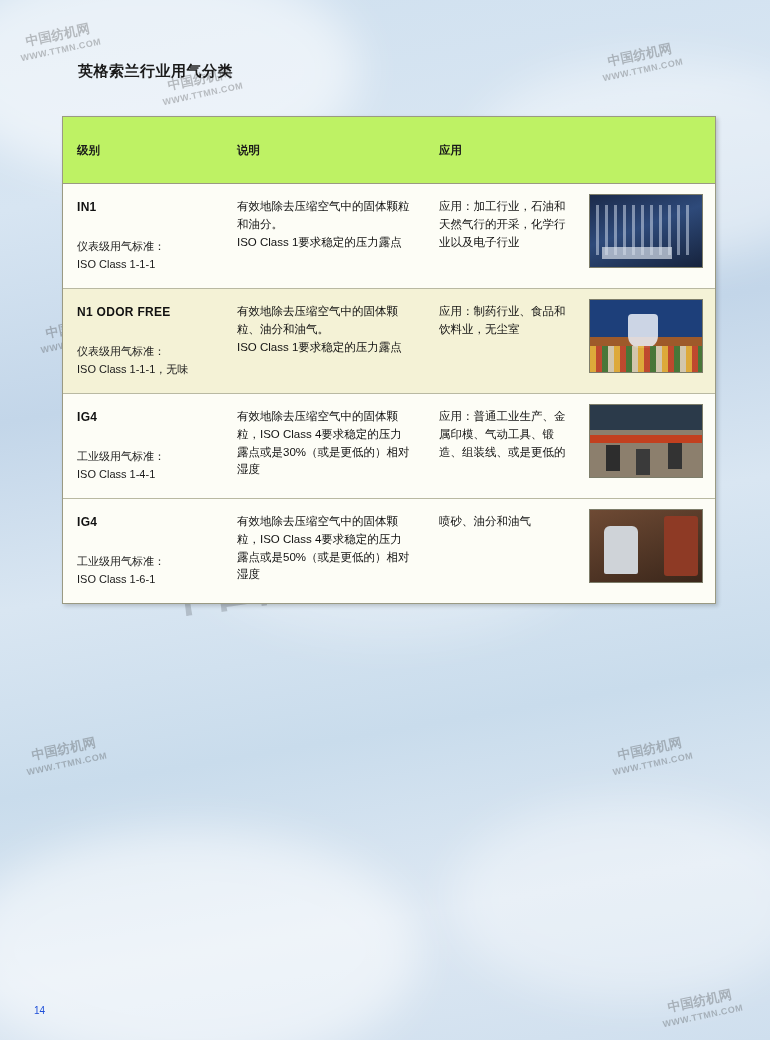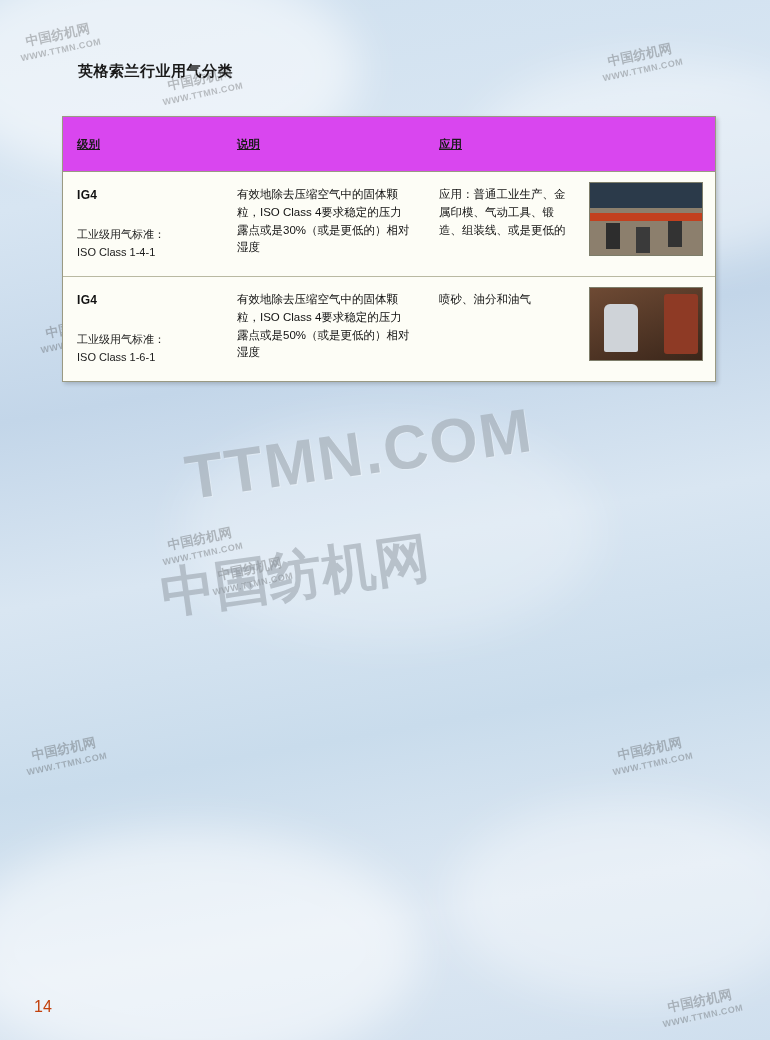--- a/index.html
+++ b/index.html
@@ -28,23 +28,23 @@
     box-shadow:2px 2px 4px rgba(0,0,0,.18);
     background:#fbfbf2;
   }
   table { border-collapse:collapse; width:100%; table-layout:fixed; }
   col.c-level { width:160px; }
   col.c-desc  { width:202px; }
   col.c-app   { width:160px; }
   col.c-img   { width:130px; }
 
   thead th {
-    background:#d946ef; border-bottom:1px solid #9a9a83;
+    background:#bef264; border-bottom:1px solid #9a9a83;
     text-align:left; font-size:11.5px; font-weight:bold; color:#1a1a1a;
-    padding:10px 14px; height:34px; vertical-align:middle;text-decoration:underline;
+    padding:16px 14px; height:34px; vertical-align:middle;
   }
   tbody td {
     border-bottom:1px solid #b9b9a2;
     vertical-align:top; padding:14px 14px 14px 14px;
     font-size:11.5px; color:#111; line-height:1.55;
   }
   tbody tr.alt td { background:#f4f2d6; }
   tbody tr.plain td { background:#fdfdf6; }
   tbody tr:last-child td { border-bottom:none; }
 
@@ -95,21 +95,21 @@
   .t6:after { content:""; position:absolute; left:4px; top:18px; width:104px; height:14px; background:#6d7f8c; opacity:.8; }
 
   .t7 { background:linear-gradient(160deg,#6e4a34,#3a261a); }
   .t7:before { content:""; position:absolute; right:4px; top:6px; width:34px; height:60px;
       background:#8e3a25; border-radius:3px; }
   .t7:after { content:""; position:absolute; left:14px; top:16px; width:34px; height:48px;
       background:#cfd3d8; border-radius:6px 6px 2px 2px; }
 
   .page-number {
     position:absolute; left:34px; bottom:24px;
-    font-size:16px; color:#c2410c;
+    font-size:10px; color:#1d4ed8;
   }
 
   
   .wm { position:absolute; pointer-events:none; color:#3b3b3b; font-weight:bold; user-select:none; }
   .wm-sm { font-size:13px; line-height:1.35; text-align:center; opacity:.30; }
   .wm-sm .u { font-size:9px; font-weight:bold; letter-spacing:.5px; }
   .wm-big { font-size:62px; letter-spacing:2px; color:#9aa3ab; opacity:.55;
     text-shadow:1px 1px 0 rgba(255,255,255,.5); }
   .wm-big2 { font-size:54px; color:#8f98a1; opacity:.5; }
   .r-12 { transform:rotate(-12deg); }
@@ -175,21 +175,47 @@
         <col class="c-img">
     </colgroup>
     <thead>
       <tr>
         <th>级别</th>
         <th>说明</th>
         <th colspan="2">应用</th>
       </tr>
     </thead>
     <tbody>
-
+      <tr class="plain">
+        <td>
+          <div class="lvl-name">IN1</div>
+          <div class="lvl-std" style="white-space:pre-line">仪表级用气标准：
+ISO Class 1-1-1</div>
+        </td>
+        <td style="white-space:pre-line">有效地除去压缩空气中的固体颗粒和油分。
+ISO Class 1要求稳定的压力露点</td>
+        <td>应用：加工行业，石油和天然气行的开采，化学行业以及电子行业</td>
+        <td class="cell-img">
+          <div class="thumb t1"></div>
+        </td>
+      </tr>
+
+      <tr class="alt">
+        <td>
+          <div class="lvl-name">N1 ODOR FREE</div>
+          <div class="lvl-std" style="white-space:pre-line">仪表级用气标准：
+ISO Class 1-1-1，无味</div>
+        </td>
+        <td style="white-space:pre-line">有效地除去压缩空气中的固体颗粒、油分和油气。
+ISO Class 1要求稳定的压力露点</td>
+        <td>应用：制药行业、食品和饮料业，无尘室</td>
+        <td class="cell-img">
+          <div class="thumb t2"></div>
+        </td>
+      </tr>
 
 
 
       <tr class="plain">
         <td>
           <div class="lvl-name">IG4</div>
           <div class="lvl-std" style="white-space:pre-line">工业级用气标准：
 ISO Class 1-4-1</div>
         </td>
         <td>有效地除去压缩空气中的固体颗粒，ISO Class 4要求稳定的压力露点或是30%（或是更低的）相对湿度</td>

